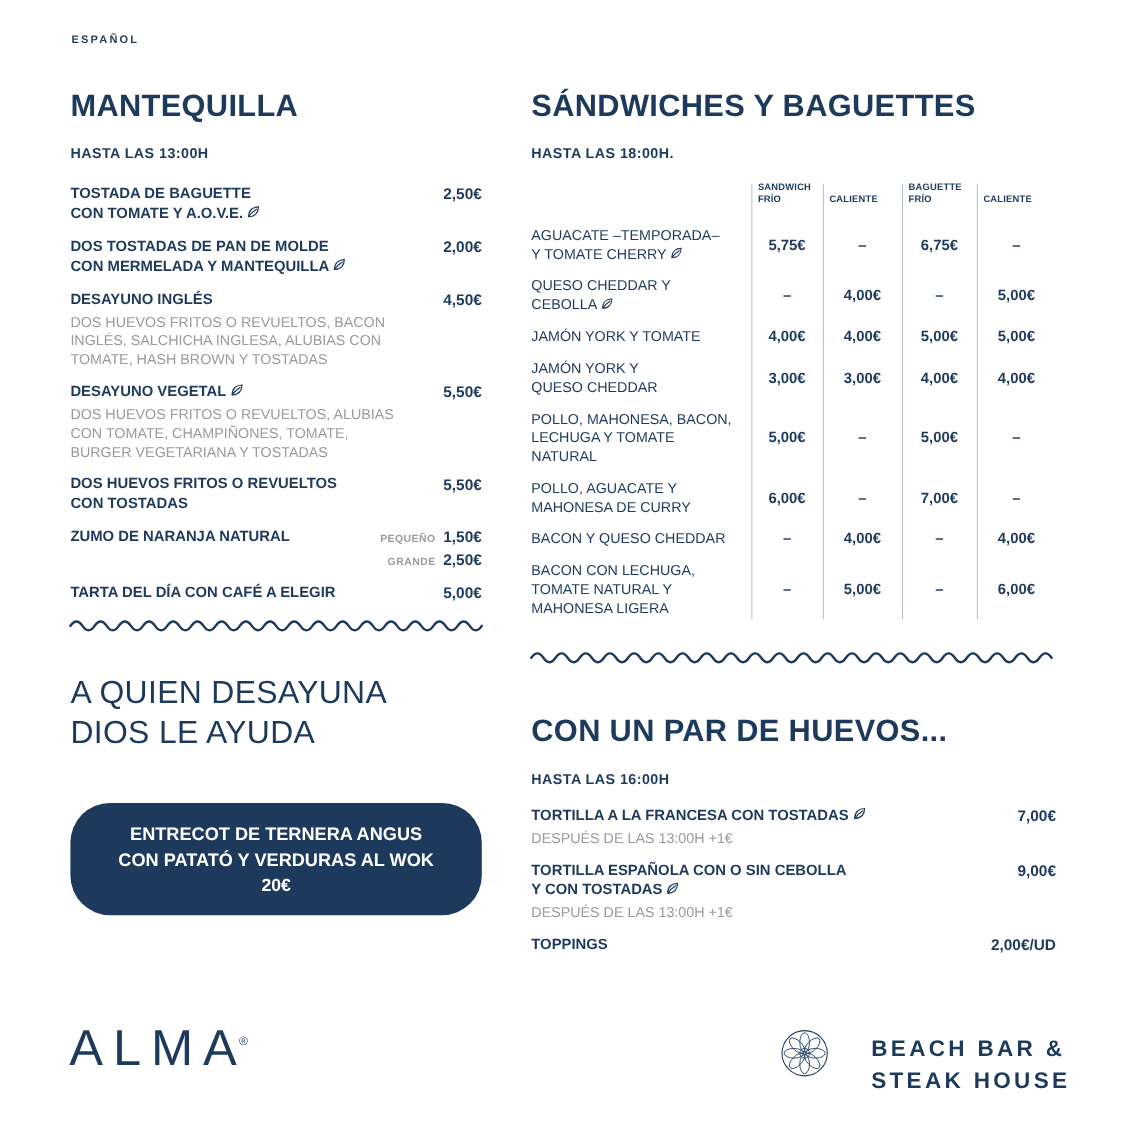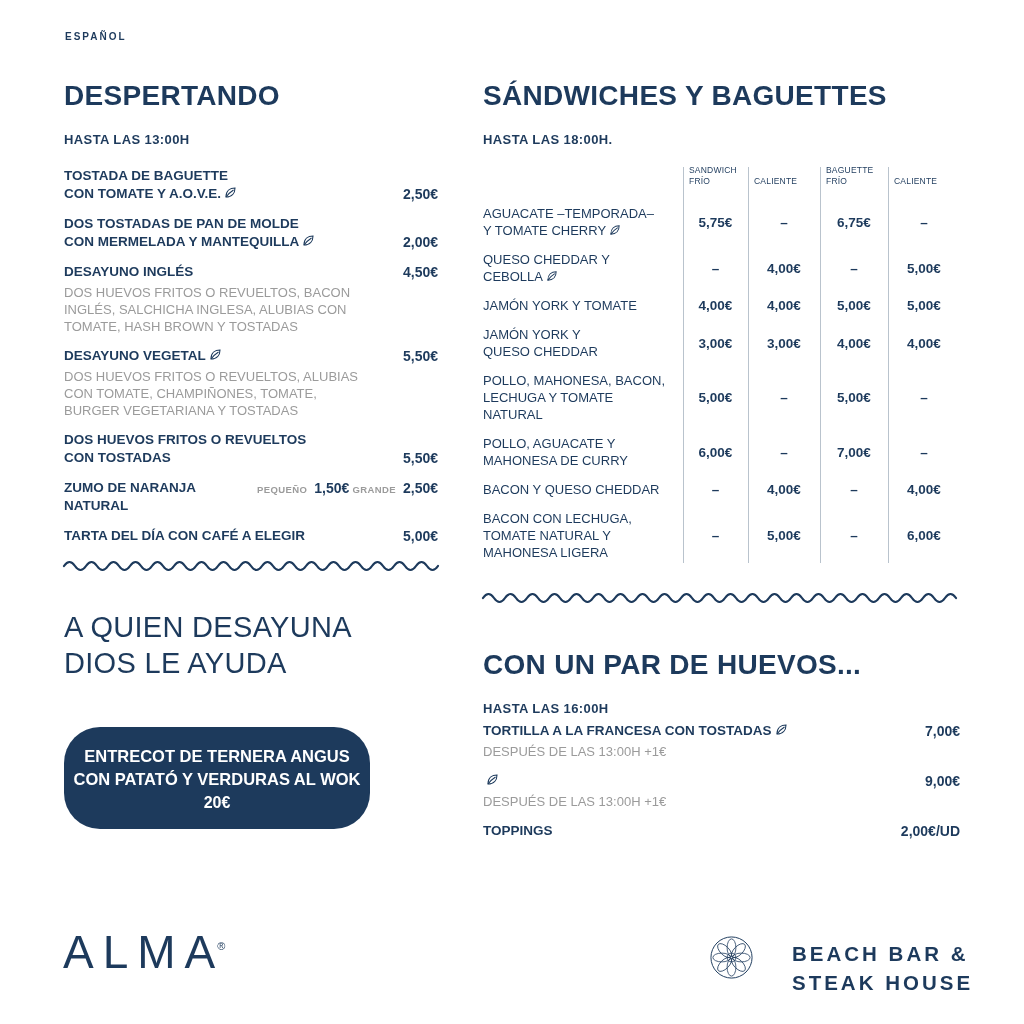--- a/index.html
+++ b/index.html
@@ -10,63 +10,63 @@
   .lang{position:absolute;left:65px;top:31px;font-size:10px;font-weight:700;letter-spacing:2px}
 
   .col{position:absolute;top:80px}
   .col-left{left:64px;width:374px}
   .col-right{left:483px;width:477px}
 
   h1{font-size:28px;letter-spacing:.3px;font-weight:700;margin-bottom:20px}
   .sub{font-size:13px;font-weight:700;letter-spacing:.4px;margin-bottom:20px}
 
   .item{margin-bottom:12px}
-  .irow{display:flex;align-items:flex-end}
+  .irow{display:flex;align-items:flex-start}
   .iname{flex:1;font-weight:700;font-size:13.5px;line-height:18px;white-space:pre-line;padding-right:10px}
   .leaf{display:inline-block;margin-left:3px;transform:translateY(1px)}
   .price{font-weight:700;font-size:14px;line-height:18px;white-space:nowrap}
   .desc{color:var(--gray,#9b9b9b);font-size:13px;line-height:17px;white-space:pre-line;margin-top:3px;font-weight:400}
 
-  .sizes{display:flex;flex-direction:row;gap:3px}
+  .sizes{display:flex;flex-direction:column;gap:3px}
   .size-row{display:flex;align-items:baseline;justify-content:flex-end;gap:7px}
   .size-label{color:var(--gray,#9b9b9b);font-size:9.5px;font-weight:700;letter-spacing:.4px}
 
   .wave{display:block;color:var(--navy,#1d3a5c);overflow:visible}
   .wave-left{margin:14px 0 36px}
   .wave-right{margin:24px 0 44px}
 
   .promo-title{font-size:29px;line-height:36px;font-weight:400;white-space:pre-line;margin:0 0 46px}
-  .promo-box{background:var(--navy,#1d3a5c);color:#fff;border-radius:36px;height:102px;width:306px;
+  .promo-box{background:var(--navy,#1d3a5c);color:#fff;border-radius:36px;height:102px;width:374px;
     display:flex;flex-direction:column;align-items:center;justify-content:center;text-align:center}
   .promo-box .bl{font-size:16.5px;font-weight:700;line-height:23px}
   .promo-box .bp{font-size:16px;font-weight:700;margin-top:3px}
 
   .stable{position:relative}
   .vline{position:absolute;top:2px;bottom:4px;width:1px;background:var(--line,#b9c3cd)}
   .thead,.trow{display:grid;grid-template-columns:200px 65px 72px 68px 72px}
   .thead{align-items:end;padding-bottom:12px}
-  .hcol{font-size:8.5px;font-weight:400;line-height:11px;white-space:pre-line;padding-left:6px;letter-spacing:.2px}
+  .hcol{font-size:8.5px;font-weight:700;line-height:11px;white-space:pre-line;padding-left:6px;letter-spacing:.2px}
   .trow{align-items:center;padding:6px 0}
   .tname{font-weight:400;font-size:13px;line-height:17px;white-space:pre-line;padding-right:6px}
   .tprice{text-align:center;font-weight:700;font-size:13.5px}
 
   .alma{position:absolute;left:63px;top:925px;font-size:46px;font-weight:400;letter-spacing:9px}
   .alma sup{font-size:11px;letter-spacing:0;margin-left:-7px;vertical-align:18px}
   .flower{position:absolute;left:708px;top:934px;color:var(--navy,#1d3a5c)}
   .tagline{position:absolute;left:792px;top:939px;font-size:20.5px;font-weight:700;letter-spacing:3px;line-height:29px;white-space:pre-line}
 </style>
 </head>
 <body>
 
 <div id="page">
 
   <div class="lang">ESPAÑOL</div>
 
   <div class="col col-left">
-    <h1>DESPERTANDO</h1>
+    <h1>MANTEQUILLA</h1>
     <div class="sub">HASTA LAS 13:00H</div>
 
     <div class="item">
       <div class="irow">
         <span class="iname"><span>TOSTADA DE BAGUETTE
 CON TOMATE Y A.O.V.E.</span><span class="leaf"><svg width="13" height="13" viewBox="0 0 13 13">
                 <path d="M2 11 C2 5 6 2 11 2 C11 7 8 11 2 11 Z" fill="none" stroke="currentColor" stroke-width="1.1"></path>
                 <path d="M2 11 C4 8 6.5 6 9.5 4" fill="none" stroke="currentColor" stroke-width="1.1"></path>
               </svg></span></span>
         <span class="price">2,50€</span>
@@ -249,36 +249,37 @@
         <span class="tprice">–</span>
         <span class="tprice">6,00€</span>
       </div>
     </div>
 
     <svg class="wave wave-right" width="477" height="14" viewBox="0 0 477 14" preserveAspectRatio="none">
         <path fill="none" stroke="currentColor" stroke-width="2.2" stroke-linecap="round" d="M0,7 Q5.5,-1 11,7 T22,7 T33,7 T44,7 T55,7 T66,7 T77,7 T88,7 T99,7 T110,7 T121,7 T132,7 T143,7 T154,7 T165,7 T176,7 T187,7 T198,7 T209,7 T220,7 T231,7 T242,7 T253,7 T264,7 T275,7 T286,7 T297,7 T308,7 T319,7 T330,7 T341,7 T352,7 T363,7 T374,7 T385,7 T396,7 T407,7 T418,7 T429,7 T440,7 T451,7 T462,7 T473,7"></path>
       </svg>
 
     <h1>CON UN PAR DE HUEVOS...</h1>
-    <div class="sub" style="margin-bottom:6px">HASTA LAS 16:00H</div>
+    <div class="sub" style="margin-bottom:16px">HASTA LAS 16:00H</div>
 
     <div class="item">
       <div class="irow">
         <span class="iname"><span>TORTILLA A LA FRANCESA CON TOSTADAS</span><span class="leaf"><svg width="13" height="13" viewBox="0 0 13 13">
                 <path d="M2 11 C2 5 6 2 11 2 C11 7 8 11 2 11 Z" fill="none" stroke="currentColor" stroke-width="1.1"></path>
                 <path d="M2 11 C4 8 6.5 6 9.5 4" fill="none" stroke="currentColor" stroke-width="1.1"></path>
               </svg></span></span>
         <span class="price">7,00€</span>
       </div>
       <div class="desc">DESPUÉS DE LAS 13:00H +1€</div>
     </div>
 
     <div class="item">
       <div class="irow">
-        <span class="iname"><span class="leaf"><svg width="13" height="13" viewBox="0 0 13 13">
+        <span class="iname"><span>TORTILLA ESPAÑOLA CON O SIN CEBOLLA
+Y CON TOSTADAS</span><span class="leaf"><svg width="13" height="13" viewBox="0 0 13 13">
                 <path d="M2 11 C2 5 6 2 11 2 C11 7 8 11 2 11 Z" fill="none" stroke="currentColor" stroke-width="1.1"></path>
                 <path d="M2 11 C4 8 6.5 6 9.5 4" fill="none" stroke="currentColor" stroke-width="1.1"></path>
               </svg></span></span>
         <span class="price">9,00€</span>
       </div>
       <div class="desc">DESPUÉS DE LAS 13:00H +1€</div>
     </div>
 
     <div class="item">
       <div class="irow">

